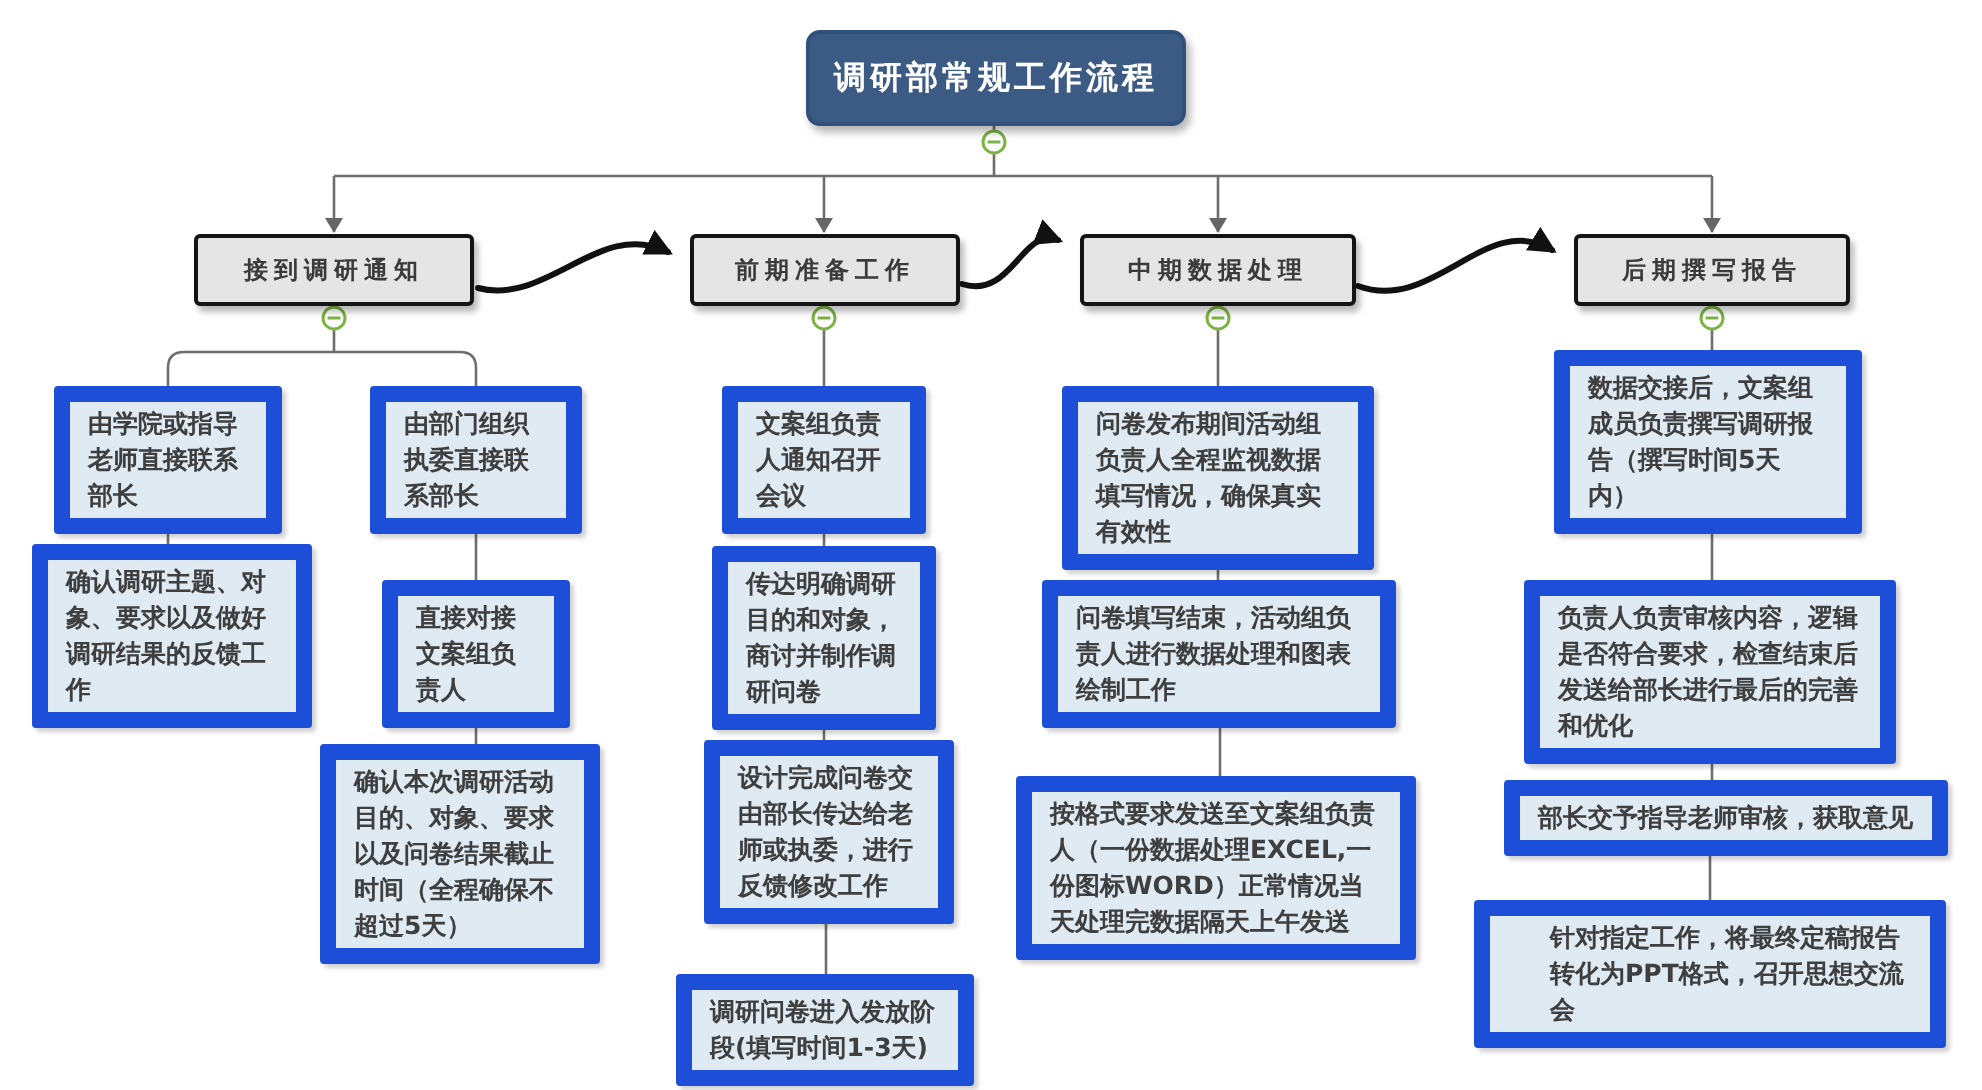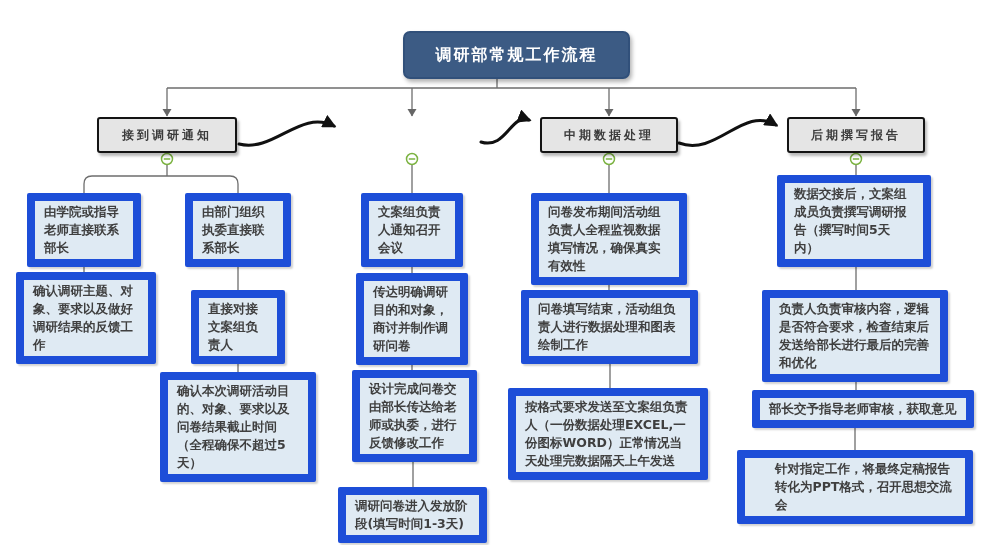--- a/index.html
+++ b/index.html
@@ -121,32 +121,33 @@
           <circle cx="856" cy="357" r="5.5" fill="#ffffff" stroke="#7CB342" stroke-width="1.5"></circle>
           <line x1="852.8" x2="859.2" y1="357" y2="357" stroke="#7CB342" stroke-width="1.5"></line>
         </g>
         <g>
           <circle cx="855" cy="419" r="5.5" fill="#ffffff" stroke="#7CB342" stroke-width="1.5"></circle>
           <line x1="851.8" x2="858.2" y1="419" y2="419" stroke="#7CB342" stroke-width="1.5"></line>
         </g>
       </g>
   </svg>
 
-  <div class="node title" style="left:403px;top:31px;width:227px;height:48px;">调研部常规工作流程</div>
+  <div class="node title" style="left:403px;top:15px;width:190px;height:48px;">调研部常规工作流程</div>
 
   <div class="node header" style="left:97px;top:117px;width:140px;height:36px;">接到调研通知</div>
+  <div class="node header" style="left:345px;top:117px;width:135px;height:36px;">前期准备工作</div>
   <div class="node header" style="left:540px;top:117px;width:138px;height:36px;">中期数据处理</div>
   <div class="node header" style="left:787px;top:117px;width:138px;height:36px;">后期撰写报告</div>
 
   <div class="node step" style="left:27px;top:193px;width:114px;">由学院或指导老师直接联系部长</div>
   <div class="node step" style="left:16px;top:272px;width:140px;">确认调研主题、对象、要求以及做好调研结果的反馈工作</div>
 
   <div class="node step" style="left:185px;top:193px;width:106px;">由部门组织执委直接联系部长</div>
   <div class="node step" style="left:191px;top:290px;width:94px;">直接对接文案组负责人</div>
-  <div class="node step" style="left:160px;top:372px;width:156px;">确认本次调研活动目的、对象、要求以及问卷结果截止时间（全程确保不超过5天）</div>
+  <div class="node step" style="left:160px;top:372px;width:140px;">确认本次调研活动目的、对象、要求以及问卷结果截止时间（全程确保不超过5天）</div>
 
   <div class="node step" style="left:361px;top:193px;width:102px;">文案组负责人通知召开会议</div>
   <div class="node step" style="left:356px;top:273px;width:112px;">传达明确调研目的和对象，商讨并制作调研问卷</div>
   <div class="node step" style="left:352px;top:370px;width:125px;">设计完成问卷交由部长传达给老师或执委，进行反馈修改工作</div>
   <div class="node step" style="left:338px;top:487px;width:149px;">调研问卷进入发放阶段(填写时间1-3天)</div>
 
   <div class="node step" style="left:531px;top:193px;width:156px;">问卷发布期间活动组负责人全程监视数据填写情况，确保真实有效性</div>
   <div class="node step" style="left:521px;top:290px;width:177px;">问卷填写结束，活动组负责人进行数据处理和图表绘制工作</div>
   <div class="node step" style="left:508px;top:388px;width:200px;">按格式要求发送至文案组负责人（一份数据处理EXCEL,一份图标WORD）正常情况当天处理完数据隔天上午发送</div>
 

